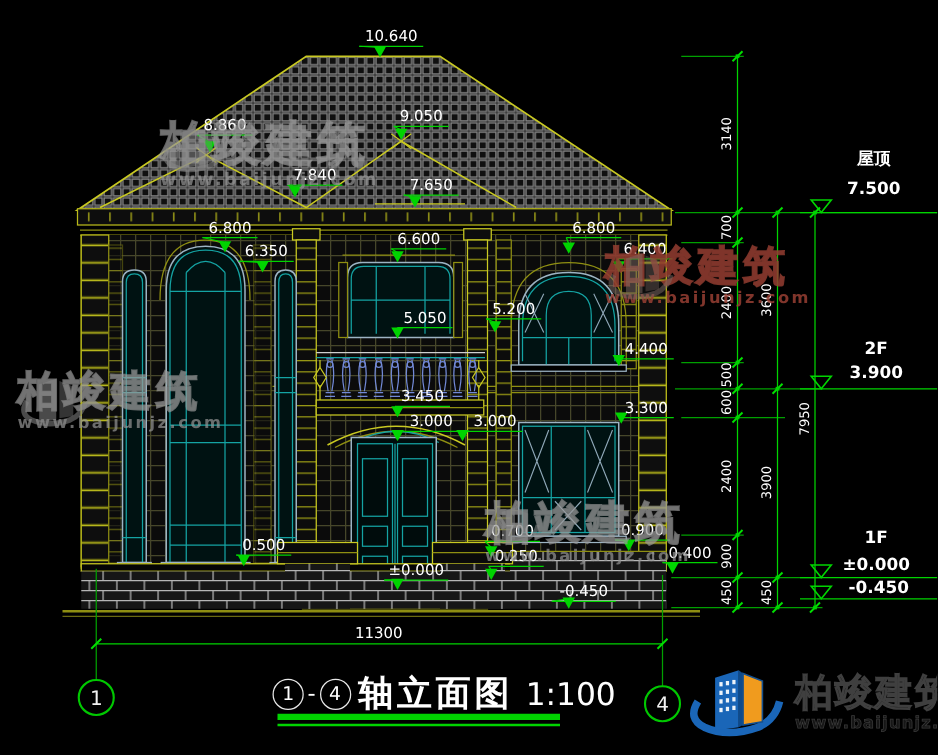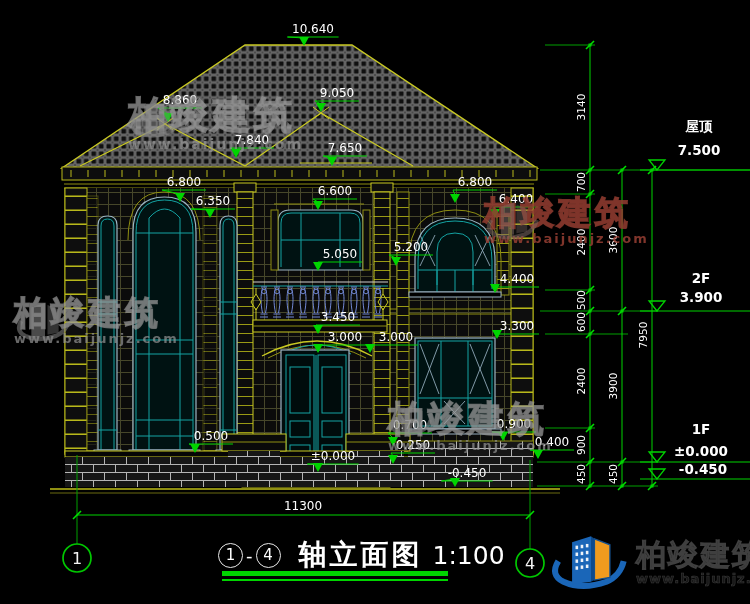--- a/index.html
+++ b/index.html
@@ -30,21 +30,21 @@
   .w3{left:388px;top:400px} .w3 .wmicon{width:48px;height:40px}
   .w3 .wmname{font-size:36px} .w3 .wmurl{font-size:13px}
   .w4{left:484px;top:196px} .w4 .wmicon{width:60px;height:48px;color:rgba(125,105,100,.5)}
   .w4 .wmname{font-size:33px;color:rgba(95,35,28,.4);-webkit-text-stroke:1.5px rgba(150,62,50,.8)}
   .w4 .wmurl{font-size:13px;color:rgba(150,62,50,.85)}
   
   #titleblock{position:absolute;left:218px;top:536px;display:flex;align-items:center;color:#fff;}
   .bub{display:inline-flex;align-items:center;justify-content:center;width:23px;height:23px;
        border:1.5px solid #e8e8e8;border-radius:50%;font-size:15px;flex:none;}
   .tdash{margin:0 3px;font-size:18px;}
-  .ttext{font-size:28px;font-weight:bold;letter-spacing:3px;margin-left:18px;white-space:nowrap;}
+  .ttext{font-size:28px;font-weight:bold;letter-spacing:3px;margin-left:6px;white-space:nowrap;}
   .tscale{font-size:25px;margin-left:10px;}
   .bar1{position:absolute;left:222px;top:571px;width:226px;height:5px;background:#00d400;}
   .bar2{position:absolute;left:222px;top:579px;width:226px;height:2px;background:#00d400;}
   
   #brand-footer{position:absolute;left:548px;top:528px;width:200px;display:flex;align-items:center;}
   #brand-footer .flogo{position:static;width:86px;height:68px;flex:none;}
   .btxt{margin-left:2px;}
   .bname{font-size:30px;font-weight:bold;letter-spacing:2px;color:#121212;
          -webkit-text-stroke:1px #3f3f3f;line-height:1.1;white-space:nowrap;}
   .burl{font-size:13px;font-weight:bold;letter-spacing:1px;color:#161616;

